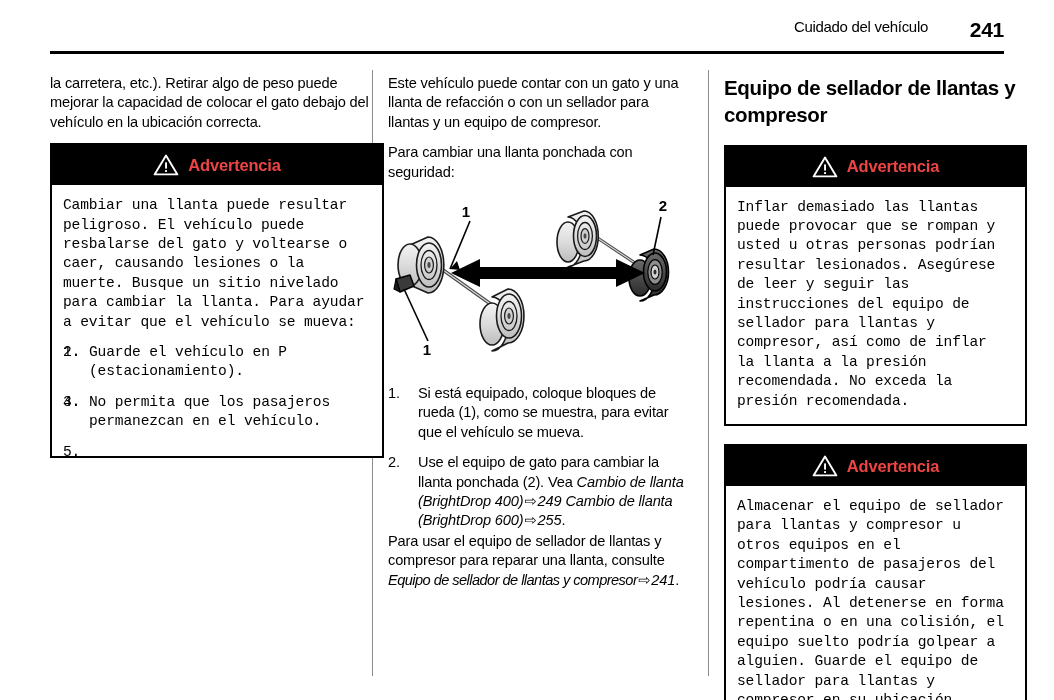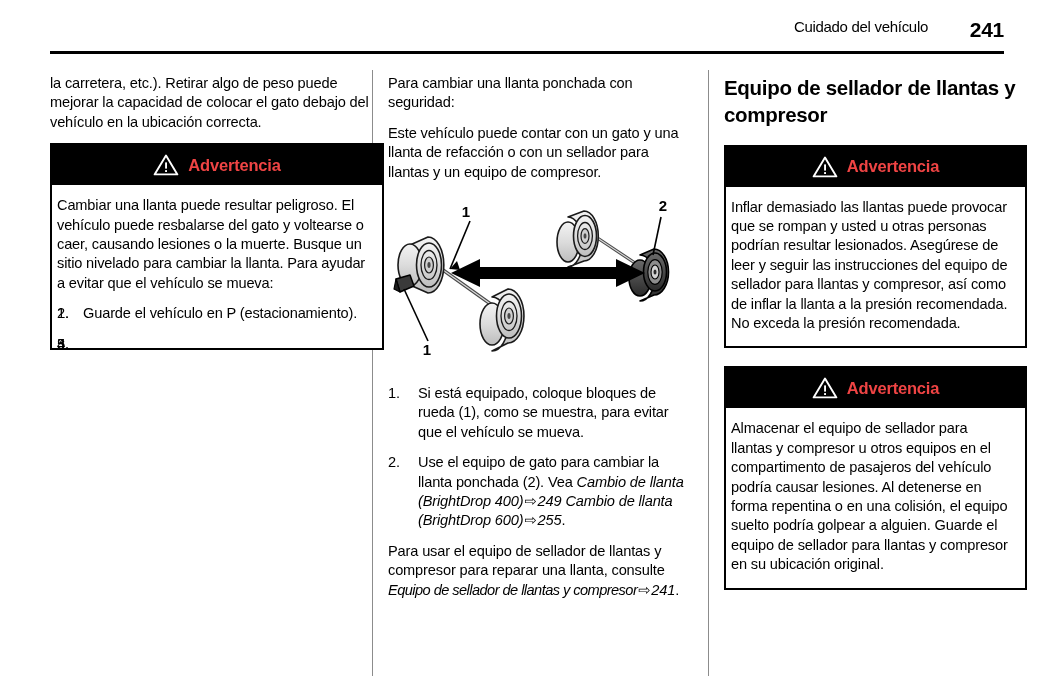--- a/index.html
+++ b/index.html
@@ -110,21 +110,22 @@
     width: 26px;
     height: 22px;
   }
   .warning-title {
     font-size: 16.5px;
     font-weight: bold;
     letter-spacing: -0.2px;
     line-height: 1;
   }
   .warning-body {
-    padding: 11px 13px 13px 5px;
+    padding: 11px 13px 13px 11px;
+    font-family: Liberation Mono, monospace;
   }
   .warning-body p {
     margin: 0 0 11px 0;
     font-size: 14.6px;
     line-height: 1.33;
     letter-spacing: -0.15px;
   }
   .warning-body p:last-child { margin-bottom: 0; }
 
   
@@ -204,34 +205,35 @@
         </li>
         <li>
           <span class="marker">2.</span>
           <span>Guarde el vehículo en P (estacionamiento).</span>
         </li>
         <li>
           <span class="marker">3.</span>
         </li>
         <li>
           <span class="marker">4.</span>
+          <span>No permita que los pasajeros permanezcan en el vehículo.</span>
         </li>
         <li>
           <span class="marker">5.</span>
         </li>
       </ol>
     </div>
   </div>
 
 </div>
 
 <div class="column" id="col-mid">
 
+  <p class="body-text tight">Este vehículo puede contar con un gato y una llanta de refacción o con un sellador para llantas y un equipo de compresor.</p>
   <p class="body-text">Para cambiar una llanta ponchada con seguridad:</p>
-  <p class="body-text tight">Este vehículo puede contar con un gato y una llanta de refacción o con un sellador para llantas y un equipo de compresor.</p>
 
   <div id="illustration">
     <svg viewBox="0 0 300 175" width="300" height="175" aria-hidden="true">
       <defs>
         <linearGradient id="tireLight" x1="0" y1="0" x2="0" y2="1">
           <stop offset="0%" stop-color="#f3f3f3"></stop>
           <stop offset="50%" stop-color="#dcdcdc"></stop>
           <stop offset="100%" stop-color="#bdbdbd"></stop>
         </linearGradient>
         <linearGradient id="tireDark" x1="0" y1="0" x2="0" y2="1">
@@ -309,21 +311,21 @@
     <li>
       <span class="marker">1.</span>
       <span>Si está equipado, coloque bloques de rueda (1), como se muestra, para evitar que el vehículo se mueva.</span>
     </li>
     <li>
       <span class="marker">2.</span>
       <span><span>Use el equipo de gato para cambiar la llanta ponchada (2). Vea </span><span class="xref">Cambio de llanta (BrightDrop 400)</span><span class="xref-arrow">⇨</span><span class="xref">249</span><span class="xref"> </span><span class="xref">Cambio de llanta (BrightDrop 600)</span><span class="xref-arrow">⇨</span><span class="xref">255</span><span>.</span></span>
     </li>
   </ol>
 
-  <p class="body-text" style="margin-top:11px"><span>Para usar el equipo de sellador de llantas y compresor para reparar una llanta, consulte </span><span class="xref tight">Equipo de sellador de llantas y compresor</span><span class="xref-arrow">⇨</span><span class="xref">241</span><span>.</span></p>
+  <p class="body-text" style="margin-top:1px"><span>Para usar el equipo de sellador de llantas y compresor para reparar una llanta, consulte </span><span class="xref tight">Equipo de sellador de llantas y compresor</span><span class="xref-arrow">⇨</span><span class="xref">241</span><span>.</span></p>
 
 </div>
 
 <div class="column" id="col-right">
 
   <h2 class="section-heading">Equipo de sellador de llantas y compresor</h2>
 
   <div class="warning-box">
     <div class="warning-header">
       <span class="tri-icon">

